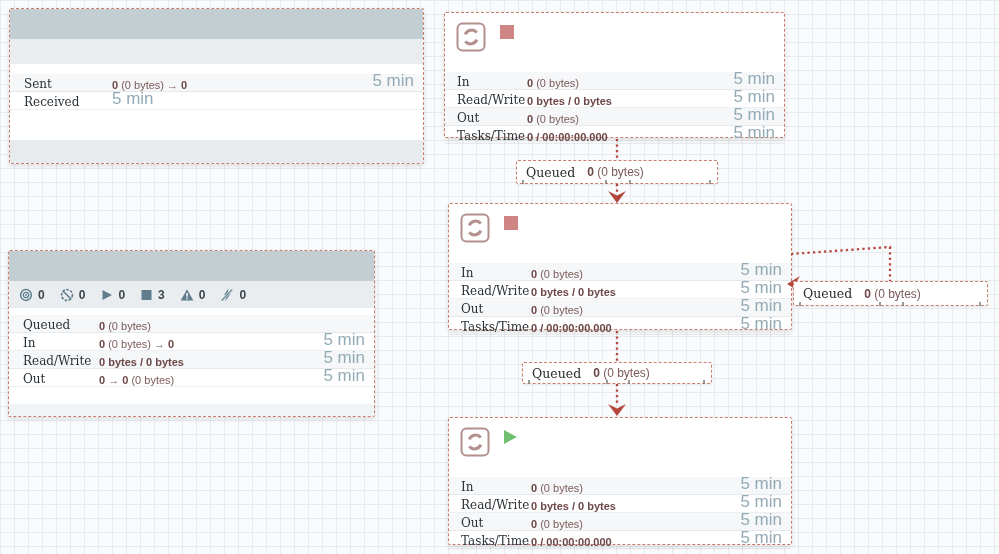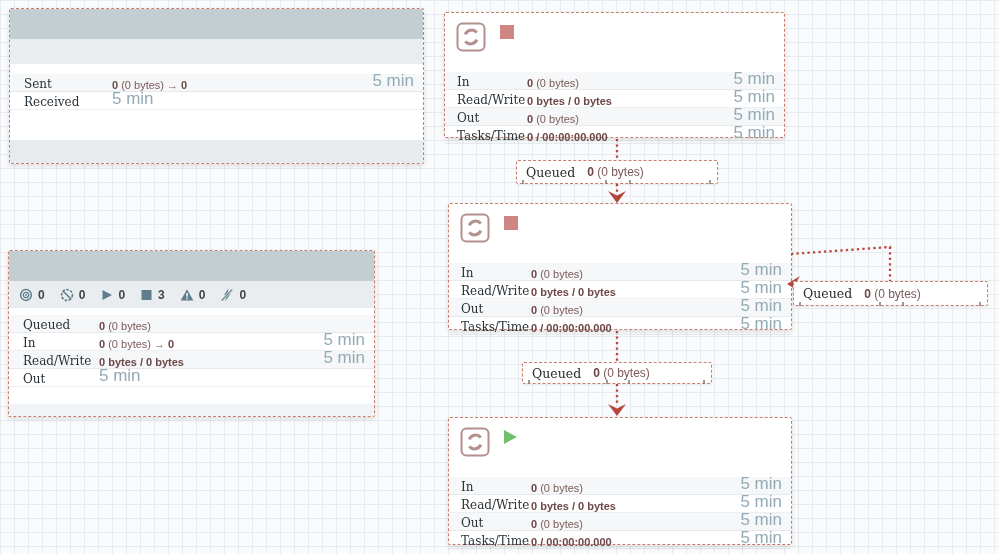--- a/index.html
+++ b/index.html
@@ -164,20 +164,21 @@
         <span class="stat-value"><span class="b">0</span><span> (0 bytes) → </span><span class="b">0</span></span>
         <span class="stat-time">5 min</span>
       </div>
       <div class="stat-row">
         <span class="stat-label">Read/Write</span>
         <span class="stat-value"><span class="b">0 bytes / 0 bytes</span></span>
         <span class="stat-time">5 min</span>
       </div>
       <div class="stat-row">
         <span class="stat-label">Out</span>
+        <span class="stat-value"><span class="b">0</span><span> → </span><span class="b">0</span><span> (0 bytes)</span></span>
         <span class="stat-time">5 min</span>
       </div>
     </div>
   <div class="cmp-footer"></div>
 </div>
 
 <div class="component proc proc-top">
   <div class="proc-head">
     <svg class="stamp" width="30" height="30" viewBox="0 0 30 30">
       <rect x="1.5" y="1.5" width="27" height="27" rx="5" fill="none" stroke="currentColor" stroke-width="2"></rect>

